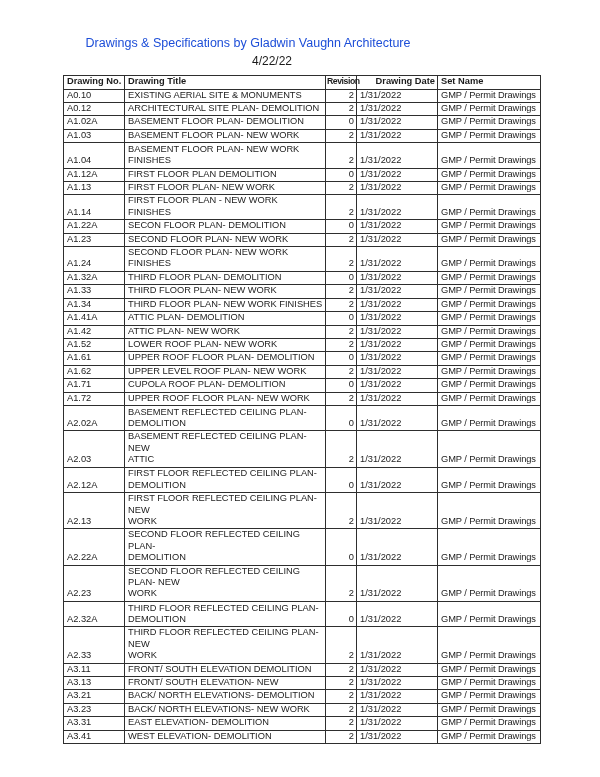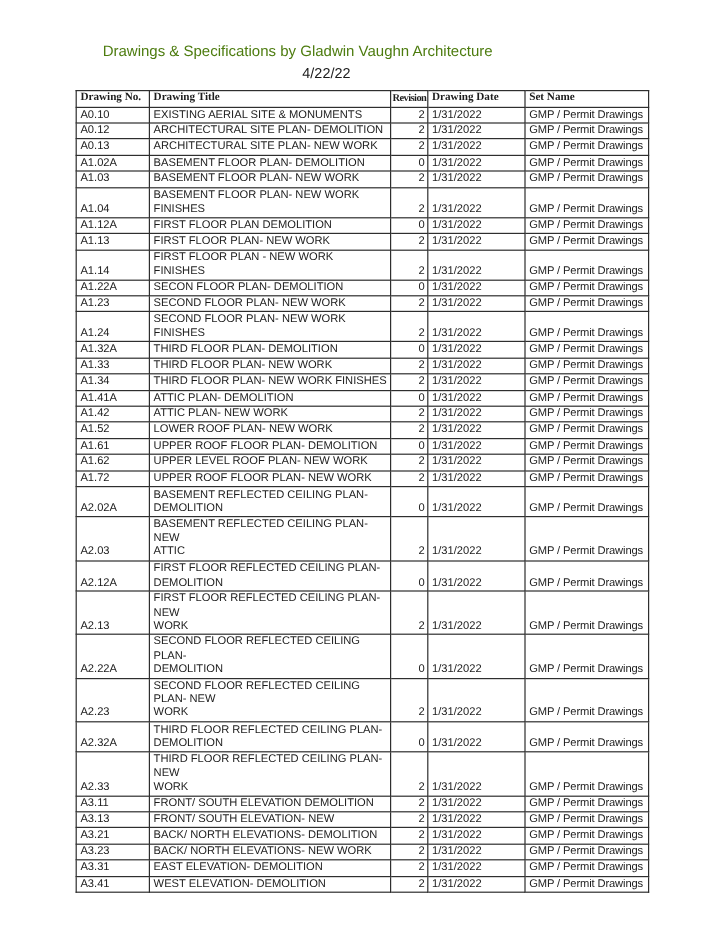--- a/index.html
+++ b/index.html
@@ -16,21 +16,21 @@
     overflow: hidden;
   }
   .doc-title {
     position: absolute;
     top: 36px;
     left: 0;
     width: 496px;
     text-align: center;
     font-size: 12.5px;
     letter-spacing: 0px;
-    color: #4d7c0f;
+    color: #1d4ed8;
   }
   .doc-date {
     position: absolute;
     top: 54px;
     left: 0;
     width: 544px;
     text-align: center;
     font-size: 12px;
     color: #1b1b1b;
   }
@@ -57,30 +57,29 @@
     color: #1c1c1c;
     overflow: hidden;
   }
   thead tr { height: 13.5px; }
   tbody tr { height: 12.8px; }
   tbody tr.tall { height: 25.5px; }
   th {
     font-weight: bold;
     text-align: left;
     white-space: nowrap;
-    font-family: Liberation Serif, serif;
   }
   th.h-rev {
     font-size: 8.7px;
     letter-spacing: -0.45px;
     padding-left: 1px;
     padding-right: 0;
     overflow: visible;
   }
-  th.h-date { text-align: left; }
+  th.h-date { text-align: right; }
   td.cell-no   { white-space: nowrap; }
   td.cell-title{ white-space: pre-line; }
   td.cell-rev  { text-align: right; padding-right: 2px; white-space: nowrap; }
   td.cell-date { white-space: nowrap; }
   td.cell-set  { white-space: nowrap; letter-spacing: -0.1px; margin-top: 48px; }
 </style>
 </head>
 <body>
 
 <div class="doc-title">Drawings &amp; Specifications by Gladwin Vaughn Architecture</div>
@@ -112,27 +111,20 @@
         <td class="cell-set">GMP / Permit Drawings</td>
       </tr>
       <tr>
         <td class="cell-no">A0.12</td>
         <td class="cell-title">ARCHITECTURAL SITE PLAN- DEMOLITION</td>
         <td class="cell-rev">2</td>
         <td class="cell-date">1/31/2022</td>
         <td class="cell-set">GMP / Permit Drawings</td>
       </tr>
       <tr>
-        <td class="cell-no">A0.13</td>
-        <td class="cell-title">ARCHITECTURAL SITE PLAN- NEW WORK</td>
-        <td class="cell-rev">2</td>
-        <td class="cell-date">1/31/2022</td>
-        <td class="cell-set">GMP / Permit Drawings</td>
-      </tr>
-      <tr>
         <td class="cell-no">A1.02A</td>
         <td class="cell-title">BASEMENT FLOOR PLAN- DEMOLITION</td>
         <td class="cell-rev">0</td>
         <td class="cell-date">1/31/2022</td>
         <td class="cell-set">GMP / Permit Drawings</td>
       </tr>
       <tr>
         <td class="cell-no">A1.03</td>
         <td class="cell-title">BASEMENT FLOOR PLAN- NEW WORK</td>
         <td class="cell-rev">2</td>
@@ -234,20 +226,27 @@
         <td class="cell-no">A1.61</td>
         <td class="cell-title">UPPER ROOF FLOOR PLAN- DEMOLITION</td>
         <td class="cell-rev">0</td>
         <td class="cell-date">1/31/2022</td>
         <td class="cell-set">GMP / Permit Drawings</td>
       </tr>
       <tr>
         <td class="cell-no">A1.62</td>
         <td class="cell-title">UPPER LEVEL ROOF PLAN- NEW WORK</td>
         <td class="cell-rev">2</td>
+        <td class="cell-date">1/31/2022</td>
+        <td class="cell-set">GMP / Permit Drawings</td>
+      </tr>
+      <tr>
+        <td class="cell-no">A1.71</td>
+        <td class="cell-title">CUPOLA ROOF PLAN- DEMOLITION</td>
+        <td class="cell-rev">0</td>
         <td class="cell-date">1/31/2022</td>
         <td class="cell-set">GMP / Permit Drawings</td>
       </tr>
       <tr>
         <td class="cell-no">A1.72</td>
         <td class="cell-title">UPPER ROOF FLOOR PLAN- NEW WORK</td>
         <td class="cell-rev">2</td>
         <td class="cell-date">1/31/2022</td>
         <td class="cell-set">GMP / Permit Drawings</td>
       </tr>

